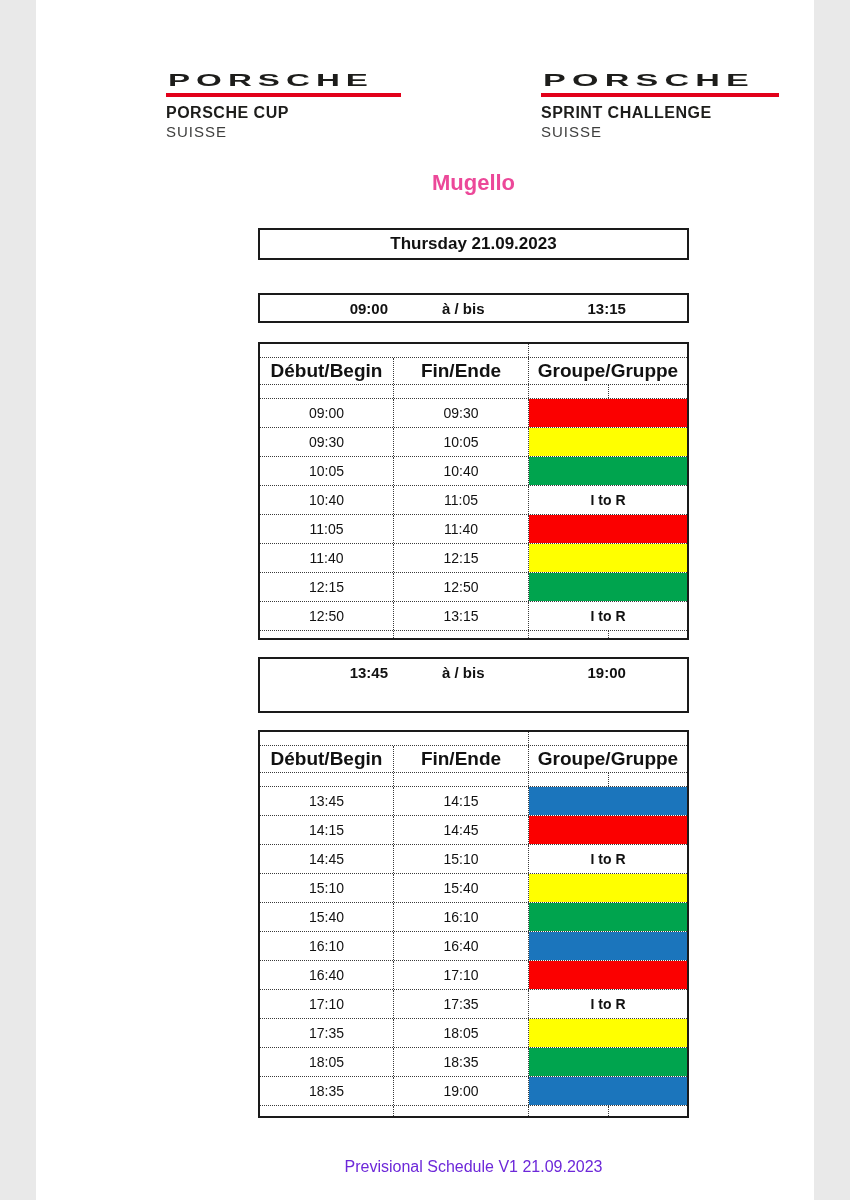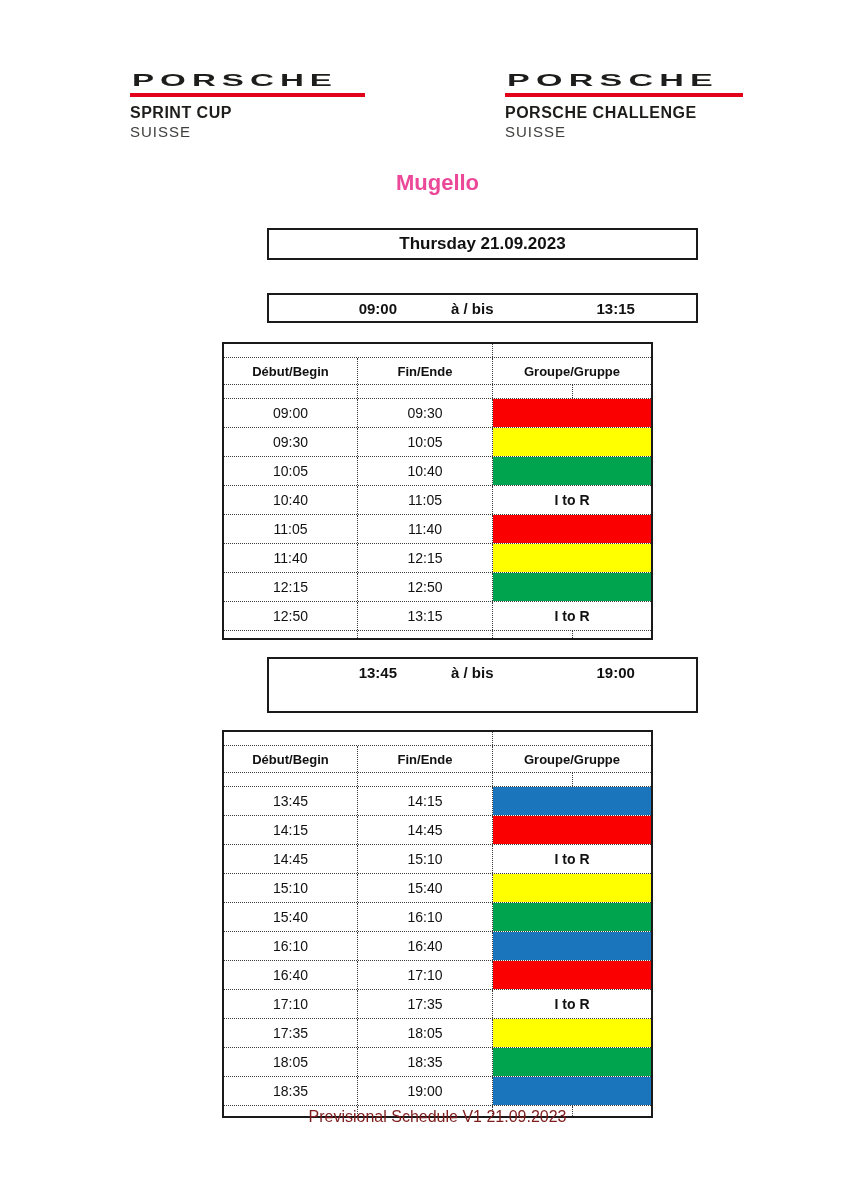--- a/index.html
+++ b/index.html
@@ -1,33 +1,33 @@
 <!DOCTYPE html>
 <html><head>
 <meta charset="utf-8">
 <style>
   * { margin:0; padding:0; box-sizing:border-box; }
   html,body { background:#e9e9e9; }
   .sheet {
-    position:relative; width:850px; height:1200px; background:#ffffff;
+    position:relative; width:778px; height:1200px; background:#ffffff;
     font-family:"Liberation Sans", sans-serif; color:#111; overflow:hidden;
     margin:0 auto;
   }
   
   .logo { position:absolute; top:72px; }
   .logo-left  { left:130px; }
   .logo-right { left:505px; }
   .wordmark-svg { display:block; }
   .redbar { height:4px; background:#E2001A; margin-top:4px; }
   .logo-line1 { font-size:16px; font-weight:bold; letter-spacing:0.5px; color:#1d1d1b; margin-top:7px; }
   .logo-line2 { font-size:15px; font-weight:500; letter-spacing:1px; color:#3e3e3d; margin-top:1px; }
   
   .col { position:absolute; left:222px; width:431px; }
   .event-title { top:170px; text-align:center; font-size:22px; font-weight:bold; color:#ec4899; }
-  .box { border:2px solid #1a1a1a; background:#fff;margin-left:45px; }
+  .box { border:2px solid #1a1a1a; background:#fff; }
   .day-box { top:228px; height:32px; display:flex; align-items:center; justify-content:center;
              font-size:17px; font-weight:bold; }
   .range-box { top:293px; height:30px; position:absolute; font-size:15px; font-weight:bold; }
   .range-rel { position:relative; width:100%; height:100%; }
   .range-item { position:absolute; top:50%; transform:translate(-50%,-50%); white-space:nowrap; }
   .r-start { left:25.5%; } .r-sep { left:47.6%; } .r-end { left:81.2%; }
   
   .pause-box { top:657px; height:56px; }
   .pause-row1 { height:27px; border-bottom:1.5px solid #1a1a1a; display:flex; align-items:center;
                 justify-content:center; font-size:17px; font-weight:bold; }
@@ -35,54 +35,54 @@
   
   .sched { position:absolute; border:2px solid #1a1a1a; width:431px; background:#fff; }
   .sched-1 { top:342px; height:298px; }
   .sched-2 { top:730px; height:388px; }
   .grid3 { display:grid; grid-template-columns:133px 135px 159px; }
   .grid2 { display:grid; grid-template-columns:268px 159px; }
   .thin-row { height:13px; }
   .thin-bottom-1 { height:8px; }
   .thin-bottom-2 { height:11px; }
   .head-row { height:28px; border-top:1px dotted #3a3a3a; border-bottom:1px dotted #3a3a3a;
-              font-size:13px; font-weight:bold; }
+              font-size:19px; font-weight:bold; }
   .head-row .cell { display:flex; align-items:center; justify-content:center; }
   .cell { position:relative; height:100%; }
   .bl { border-left:1px dotted #3a3a3a; }
   .tick { position:absolute; left:50%; top:0; bottom:0; border-left:1px dotted #3a3a3a; }
   .thin-top-line { border-top:1px dotted #3a3a3a; }
   .t-row { height:29px; border-top:1px dotted #3a3a3a; font-size:14px; }
   .t-row .time { display:flex; align-items:center; justify-content:center; }
   .group-fill { position:absolute; left:0; top:0; right:0; bottom:0;
                 display:flex; align-items:center; justify-content:center;
                 font-weight:bold; font-size:14px; }
   
-  .footer { top:1108px; text-align:center; font-size:16px; color:#7f1d1d; }
+  .footer { top:1158px; text-align:center; font-size:16px; color:#6d28d9; }
 </style>
 </head>
 <body>
 
 <div class="sheet">
 
   <div class="logo logo-left">
     <svg class="wordmark-svg" width="212" height="17" viewBox="0 0 212 17">
       <text x="2" y="14" textLength="206" lengthAdjust="spacingAndGlyphs" font-family="Liberation Sans, sans-serif" font-size="16.5" font-weight="bold" letter-spacing="3" fill="#1d1d1b">PORSCHE</text>
     </svg>
     <div class="redbar" style="width:235px"></div>
-    <div class="logo-line1">SPRINT CUP</div>
+    <div class="logo-line1">PORSCHE CUP</div>
     <div class="logo-line2">SUISSE</div>
   </div>
 
   <div class="logo logo-right">
     <svg class="wordmark-svg" width="218" height="17" viewBox="0 0 218 17">
       <text x="2" y="14" textLength="212" lengthAdjust="spacingAndGlyphs" font-family="Liberation Sans, sans-serif" font-size="16.5" font-weight="bold" letter-spacing="3" fill="#1d1d1b">PORSCHE</text>
     </svg>
     <div class="redbar" style="width:238px"></div>
-    <div class="logo-line1">PORSCHE CHALLENGE</div>
+    <div class="logo-line1">SPRINT CHALLENGE</div>
     <div class="logo-line2">SUISSE</div>
   </div>
 
   <div class="col event-title">Mugello</div>
 
   <div class="col box day-box">
     <span>Thursday 21.09.2023</span>
   </div>
 
   <div class="col box range-box">

